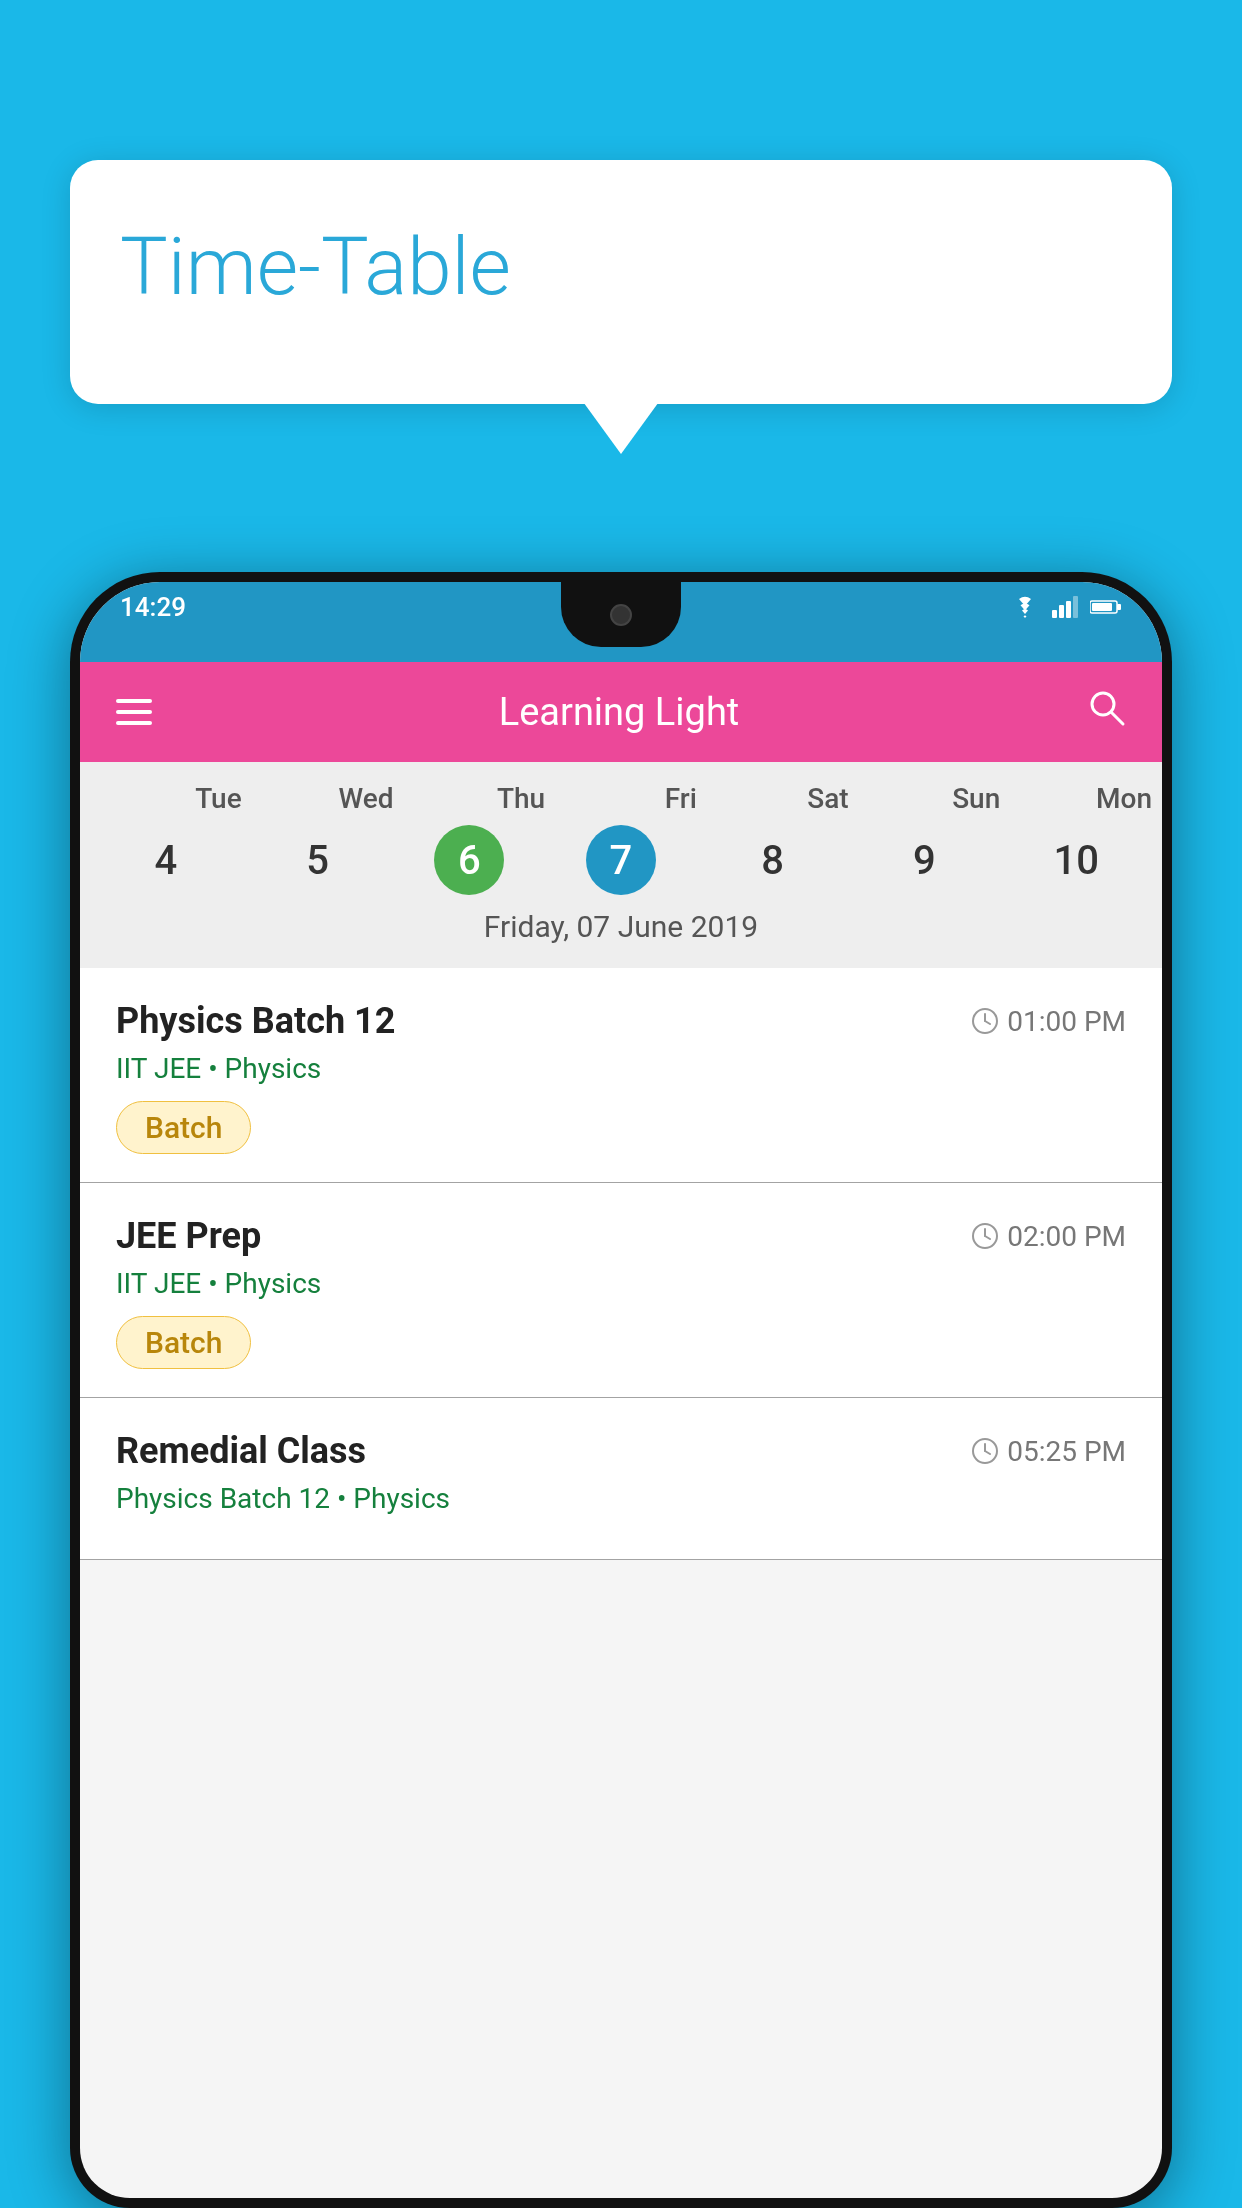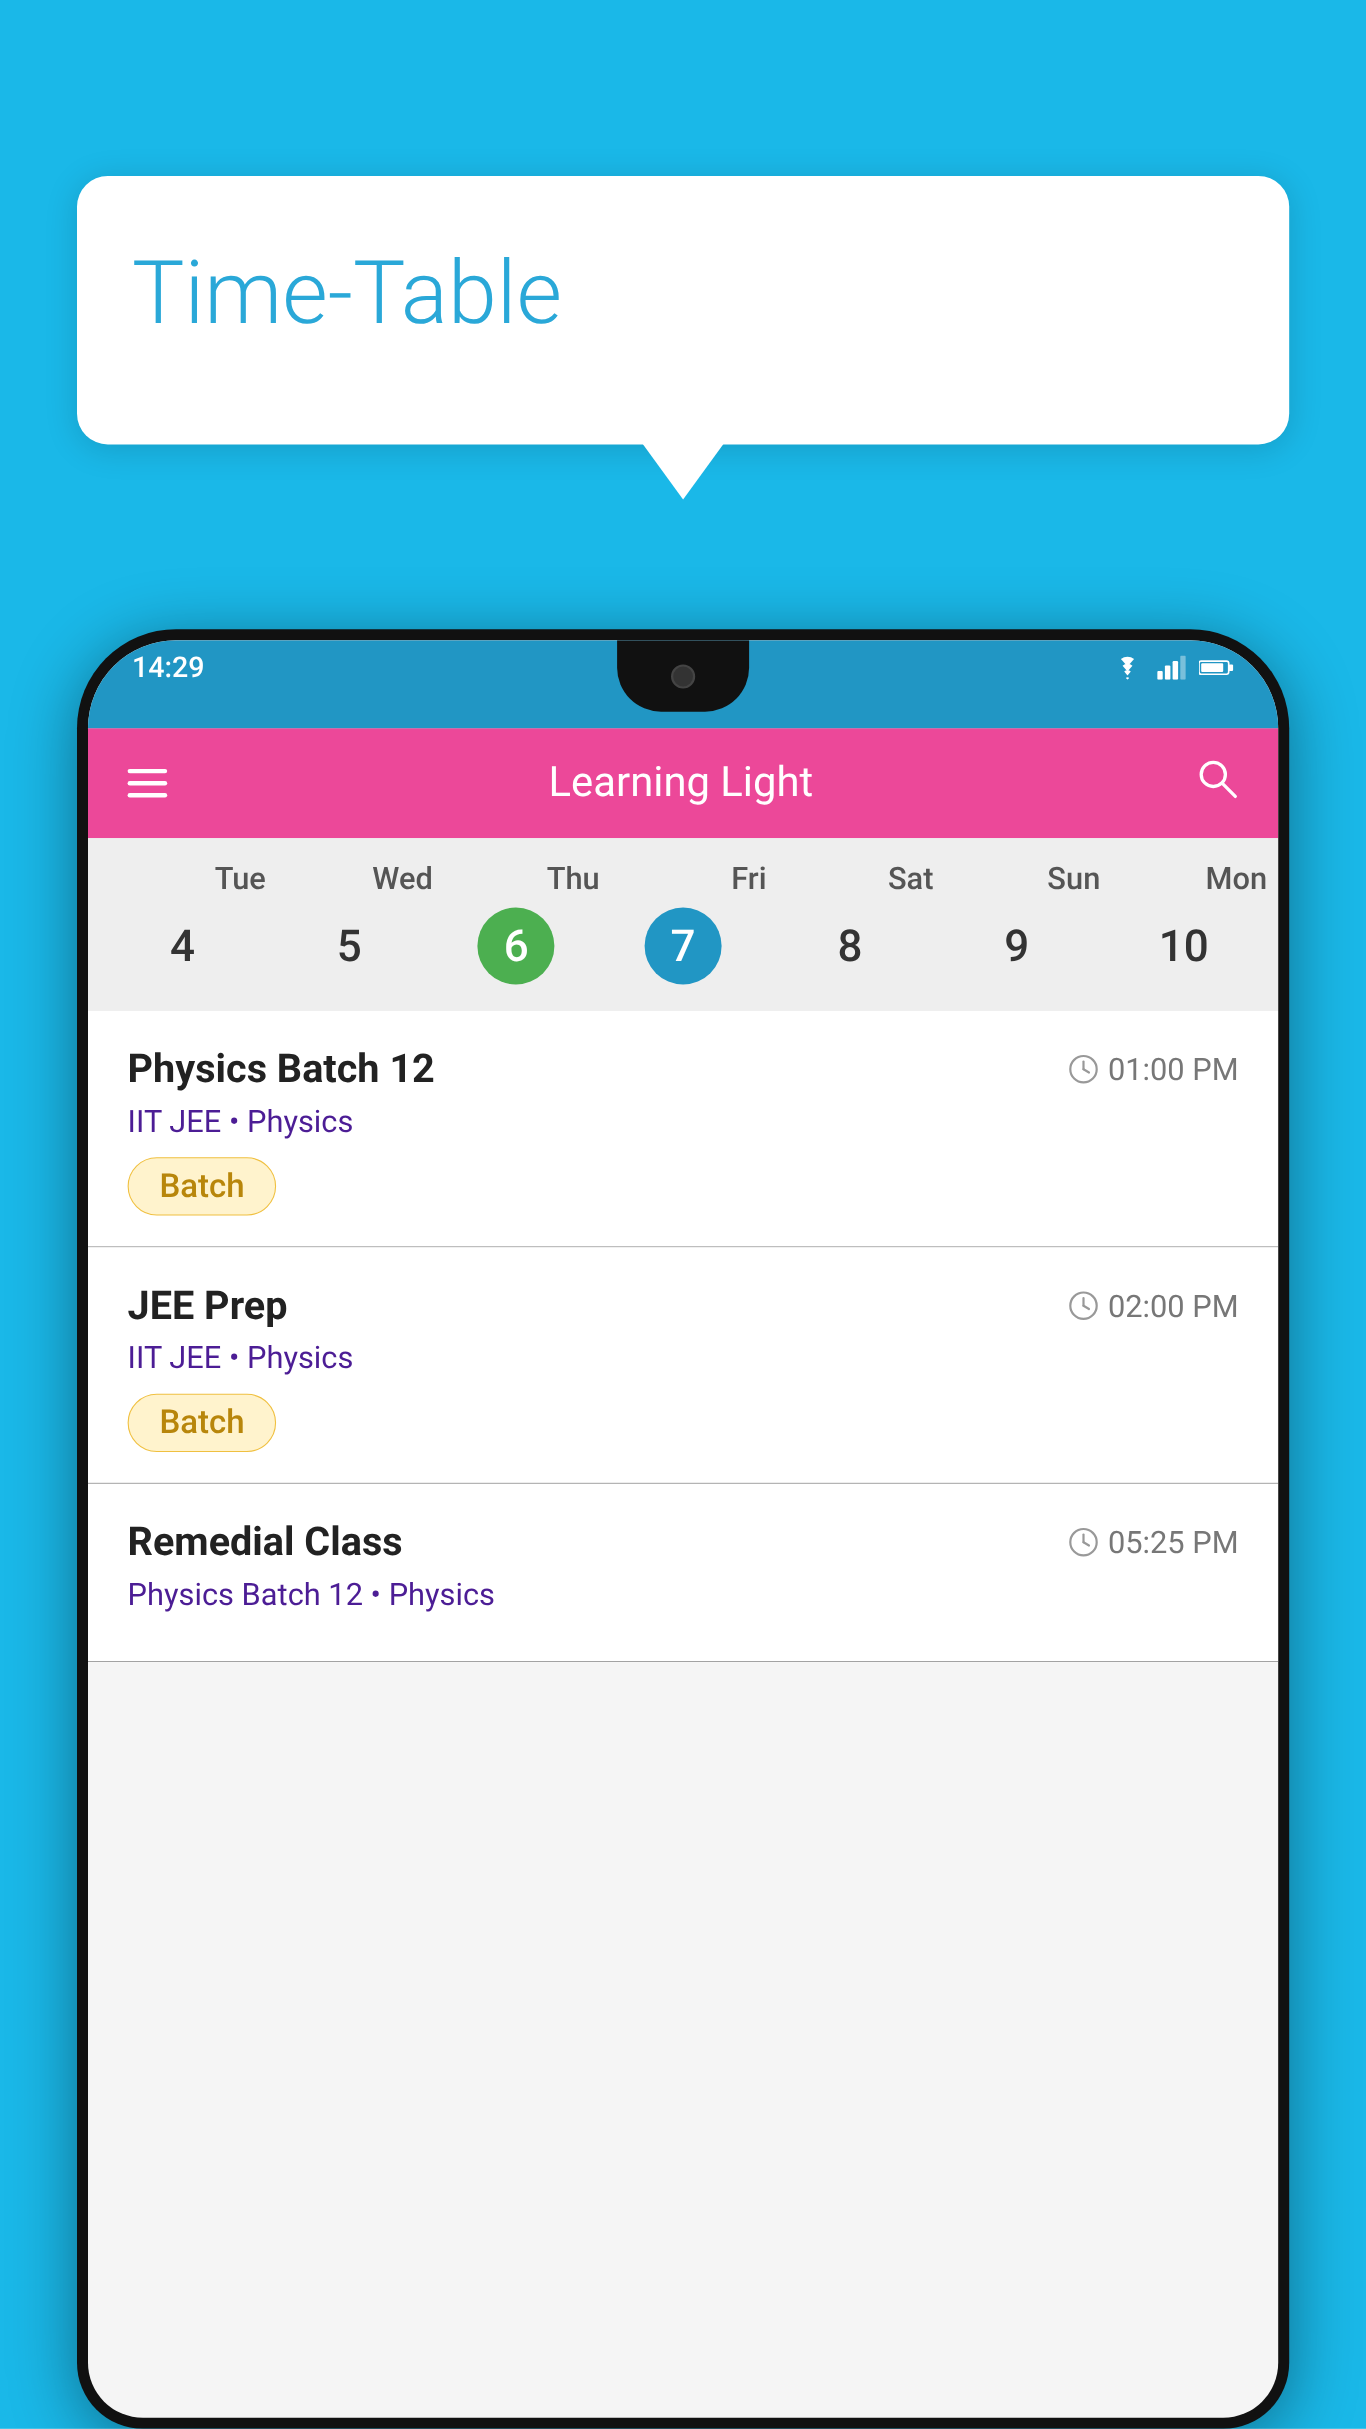--- a/index.html
+++ b/index.html
@@ -262,21 +262,21 @@
     .schedule-time {
       font-size: 28px;
       color: #777;
       display: flex;
       align-items: center;
       gap: 8px;
     }
 
     .schedule-subtitle {
       font-size: 28px;
-      color: #4c1d95;
+      color: #15803d;
       margin-bottom: 16px;
     }
 
     .badge {
       display: inline-block;
       padding: 8px 28px;
       border-radius: 30px;
       font-size: 30px;
       font-weight: 500;
     }
@@ -357,20 +357,21 @@
       <div class="day-numbers-row">
 
       <div class="day-num">4</div>
           <div class="day-num">5</div>
           <div class="day-num today">6</div>
           <div class="day-num selected">7</div>
           <div class="day-num">8</div>
           <div class="day-num">9</div>
           <div class="day-num">10</div>
         </div>
+      <div class="selected-date-label">Friday, 07 June 2019</div>
     </div>
 
     <div class="schedule-list">
 
     <div class="schedule-item">
       <div class="schedule-item-header">
         <div class="schedule-title">Physics Batch 12</div>
         <div class="schedule-time">
           <svg width="28" height="28" viewBox="0 0 28 28" fill="none">
             <circle cx="14" cy="14" r="12" stroke="#999" stroke-width="2"></circle>

